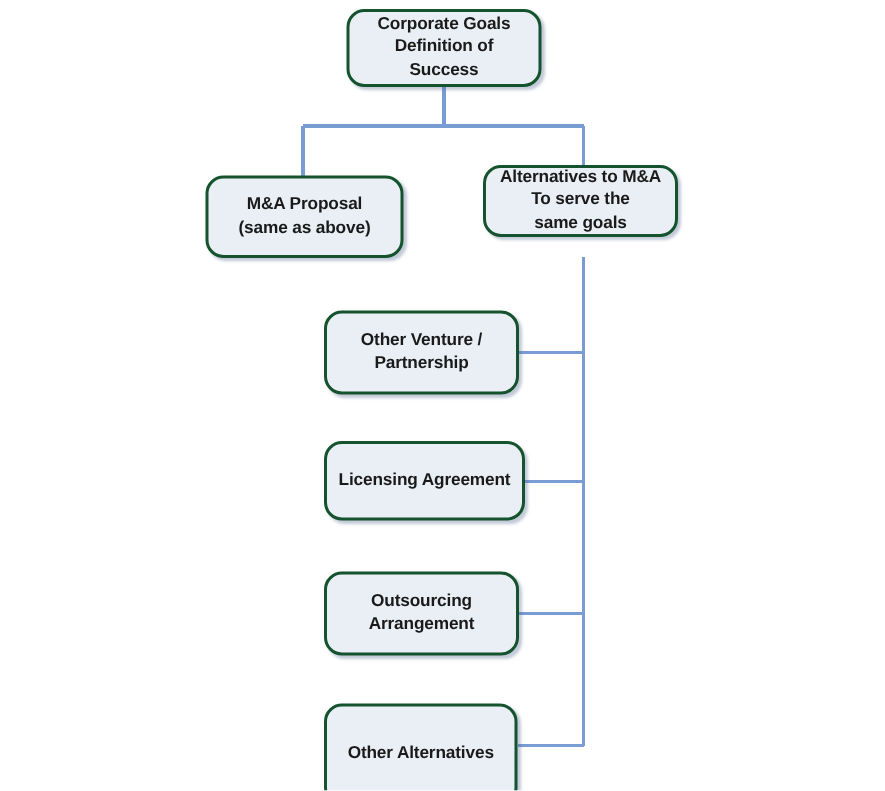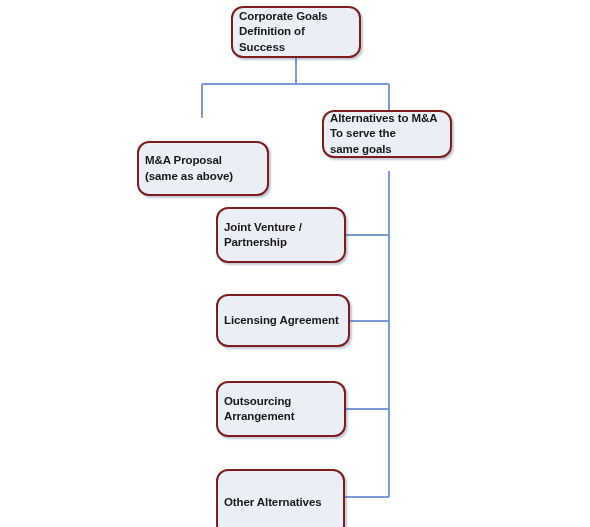--- a/index.html
+++ b/index.html
@@ -21,42 +21,43 @@
     position: absolute;
     left: 0;
     top: 0;
     width: 590px;
     height: 527px;
   }
   .node {
     position: absolute;
     box-sizing: border-box;
     background: #eaeff5;
-    border: 2px solid #7f1d1d;
+    border: 2px solid #14532d;
     border-radius: 12px;
     box-shadow: 2px 2px 2px rgba(80, 100, 140, 0.35);
     display: flex;
     align-items: center;
     justify-content: center;
+    text-align: center;
     color: #1a1a1a;
     font-weight: bold;
     font-size: 11.5px;
     line-height: 1.32;
     letter-spacing: -0.1px;
     z-index: 3;
   }
   .node .label {
     display: block;
     width: 100%;
     white-space: pre-line;
     padding: 0 6px;
   }
   
   #node-root        { left: 231px; top: 6px;   width: 130px; height: 52px; }
-  #node-ma-proposal { left: 137px; top: 117px; width: 132px; height: 55px; margin-top: 24px; }
+  #node-ma-proposal { left: 137px; top: 117px; width: 132px; height: 55px; }
   #node-alternatives{ left: 322px; top: 110px; width: 130px; height: 48px; }
   #node-jv          { left: 216px; top: 207px; width: 130px; height: 56px; }
   #node-licensing   { left: 216px; top: 294px; width: 134px; height: 53px; }
   #node-outsourcing { left: 216px; top: 381px; width: 130px; height: 56px; }
   #node-other       { left: 216px; top: 469px; width: 129px; height: 68px; }
 </style>
 </head>
 <body>
 
 <div id="canvas">
@@ -91,21 +92,21 @@
 (same as above)</span>
   </div>
 
   <div class="node" id="node-alternatives">
     <span class="label">Alternatives to M&amp;A
 To serve the
 same goals</span>
   </div>
 
   <div class="node" id="node-jv">
-    <span class="label">Joint Venture /
+    <span class="label">Other Venture /
 Partnership</span>
   </div>
 
   <div class="node" id="node-outsourcing">
     <span class="label">Outsourcing
 Arrangement</span>
   </div>
 
   <div class="node" id="node-licensing">
     <span class="label">Licensing Agreement</span>

